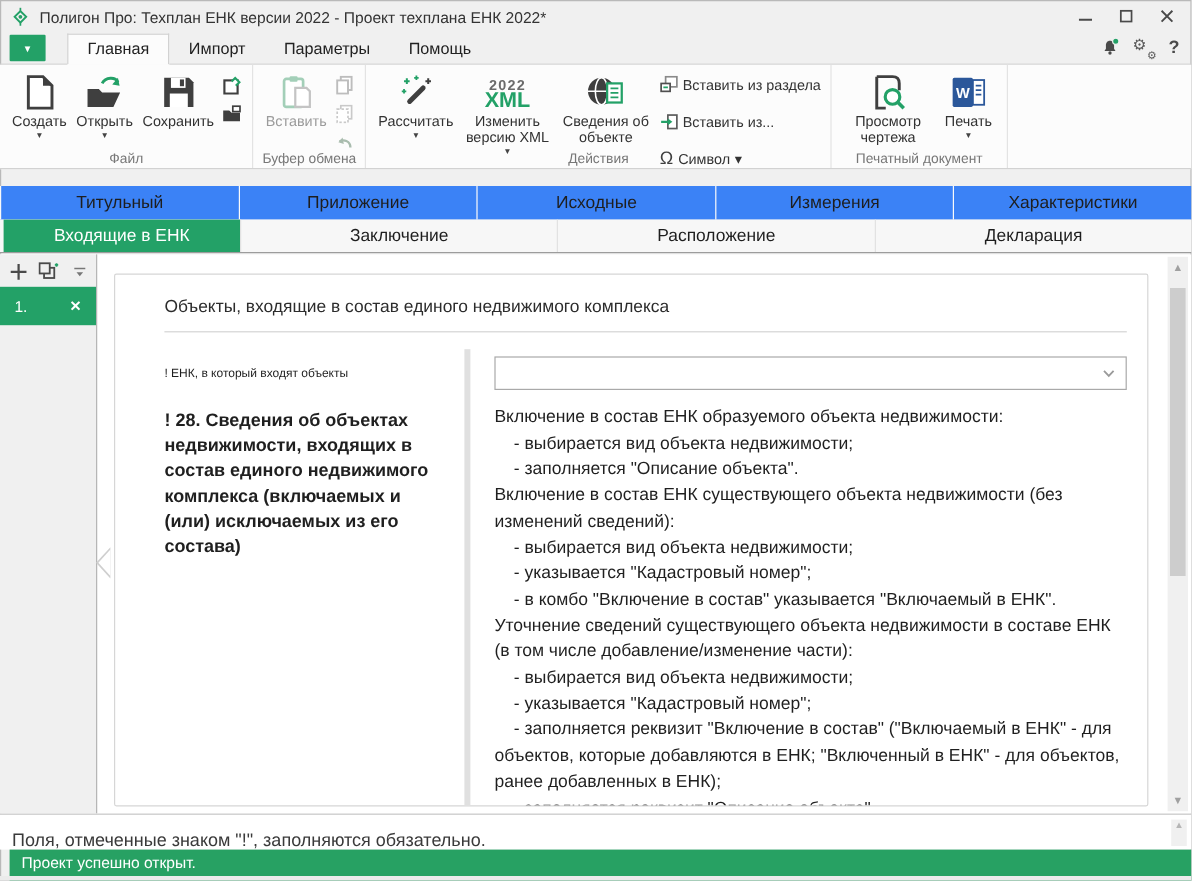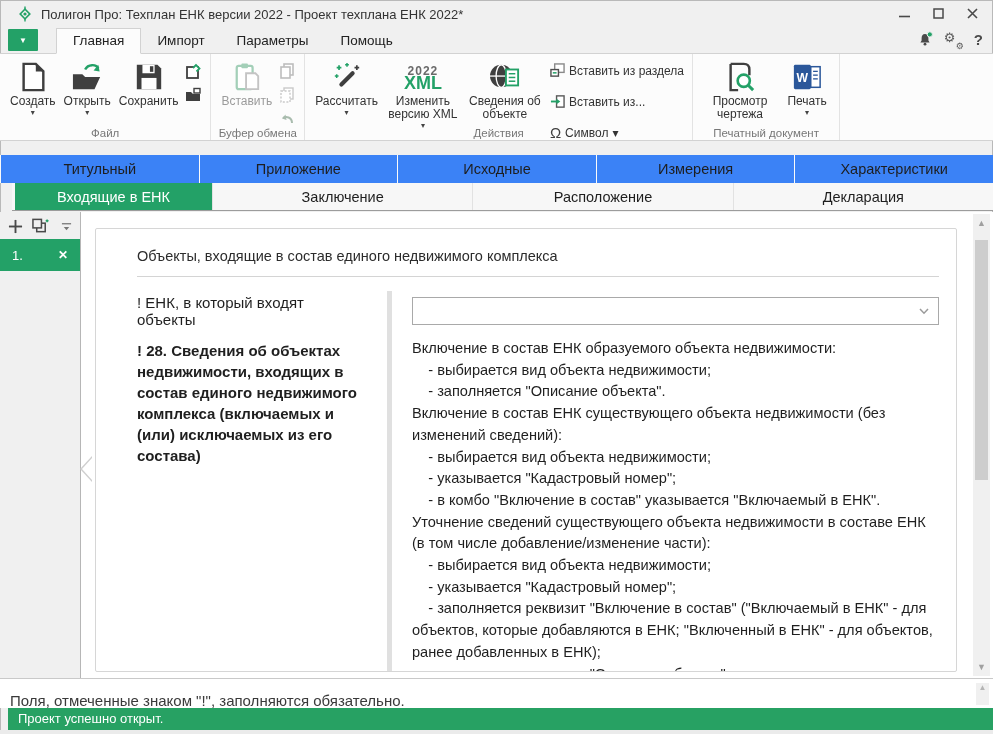--- a/index.html
+++ b/index.html
@@ -4,21 +4,21 @@
 <style>
   * { margin:0; padding:0; box-sizing:border-box; }
   html,body { background:#d7d7d7; }
   body { font-family:"Liberation Sans", sans-serif; }
   .window {
     position:relative; width:993px; height:734px; background:#f0f0f0;
     box-shadow: inset 0 0 0 1px #b9b9b9; overflow:hidden;
   }
 
   
-  .titlebar { position:absolute; top:0; left:8px; right:0; height:28px; display:flex; align-items:center; }
+  .titlebar { position:absolute; top:0; left:0; right:0; height:28px; display:flex; align-items:center; }
   .app-logo { margin:0 8px 0 9px; width:16px; height:16px; }
   .title-text { font-size:13px; color:#333; }
   .win-controls { position:absolute; right:8px; top:2px; display:flex; gap:8px; }
   .win-btn { width:26px; height:22px; display:flex; align-items:center; justify-content:center; }
 
   .quick-icons { position:absolute; right:10px; top:30px; display:flex; gap:10px; align-items:center; }
   .gear-wrap { position:relative; font-size:13px; color:#5a5a5a; width:20px; height:18px; }
   .gear-big { position:absolute; left:0; top:0; }
   .gear-small { position:absolute; right:0; bottom:-3px; font-size:9px; }
   .q-help { font-size:15px; font-weight:bold; color:#4a4a4a; }
@@ -43,42 +43,42 @@
   .minicol { display:flex; flex-direction:column; gap:12px; padding:4px 2px 0 4px; }
   .minibtn { display:flex; align-items:center; gap:4px; font-size:12px; color:#333; height:19px; white-space:nowrap; }
   .xmlicon { text-align:center; line-height:12px; }
   .xmlicon .yr { font-size:12px; font-weight:bold; color:#6a6a6a; letter-spacing:1px; }
   .xmlicon .xl { font-size:18px; font-weight:bold; color:#23a167; }
   .omega { font-size:15px; color:#3f3f3f; }
 
   
   .tabrow1 { position:absolute; top:155px; left:0; right:0; height:28px; display:flex; background:#3b82f6; }
   .tabrow1 .stab { flex:1; display:flex; align-items:center; justify-content:center; font-size:14.5px; color:#1e1e1e; border-left:1px solid #fafafa; }
-  .tabrow2 { position:absolute; top:183px; left:12px; right:0; height:28px; display:flex; background:#f7f7f7; border-bottom:1px solid #9c9c9c; }
+  .tabrow2 { position:absolute; top:183px; left:0; right:0; height:28px; display:flex; background:#f7f7f7; border-bottom:1px solid #9c9c9c; }
   .tabrow2 .stab { flex:1; display:flex; align-items:center; justify-content:center; font-size:14.5px; color:#1e1e1e; border-left:1px solid #e2e2e2; }
   .tabrow2 .stab.active { flex:none; width:197px; margin-left:3px; background:#23a167; color:#fff; border-left:none; }
 
   
   .content-region { position:absolute; top:212px; left:0; right:0; height:466px; background:#ffffff; }
   .side-panel { position:absolute; left:0; top:0; bottom:0; width:81px; background:#f0f0f0; border-right:1px solid #b6b6b6; }
   .side-toolbar { display:flex; align-items:center; gap:9px; padding:6px 4px 5px 8px; }
   .side-options { margin-left:auto; margin-right:4px; }
   .side-item { height:32px; background:#23a167; color:#fff; display:flex; align-items:center; padding:0 12px; font-size:13px; }
   .side-item .num { }
   .side-item .close-x { margin-left:auto; font-size:12px; font-weight:bold; line-height:12px; }
   .notch-outer { position:absolute; left:80px; top:244px; width:0; height:0; border-top:13px solid transparent; border-bottom:13px solid transparent; border-right:12px solid #cfcfcf; }
   .notch-inner { position:absolute; left:82px; top:246px; width:0; height:0; border-top:11px solid transparent; border-bottom:11px solid transparent; border-right:10px solid #ffffff; }
 
   .card { position:absolute; left:95px; top:16px; width:862px; height:444px; background:#fff; border:1px solid #d6d6d6; border-radius:2px; overflow:hidden;padding-left:24px; }
   .card-header { font-size:14.5px; color:#2c2c2c; padding:19px 17px 12px 17px; }
   .card-hr { border-top:1px solid #d4d4d4; margin:0 17px; }
   .form { position:relative; padding:14px 17px 0 17px; }
   .form-divider { position:absolute; left:267px; top:14px; bottom:12px; width:5px; background:#e0e0e0; }
   .frow { display:flex; align-items:flex-start; }
-  .flabel { width:250px; padding-right:22px; font-size:15px; color:#1f1f1f; }
+  .flabel { width:250px; padding-right:22px; font-size:10px; color:#1f1f1f; }
   .fcontrol { flex:1; padding-left:25px; }
   .frow1 { min-height:40px; align-items:center; }
   .combo { position:relative; height:28px; border:1px solid #a9a9a9; background:#fff; width:100%; }
   .combo .cchev { position:absolute; right:9px; top:10px; }
   .flabel-bold { font-weight:bold; font-size:15px; line-height:21px; padding-top:9px; }
   .instructions { white-space:pre-wrap; font-size:14.6px; line-height:21.7px; color:#1f1f1f; padding-top:7px; }
 
   
   .vscroll { position:absolute; right:3px; top:2px; width:17px; bottom:2px; background:#f0f0f0; }
   .vs-arrow { position:absolute; left:0; width:17px; height:14px; display:flex; align-items:center; justify-content:center; font-size:9px; color:#a0a0a0; }

